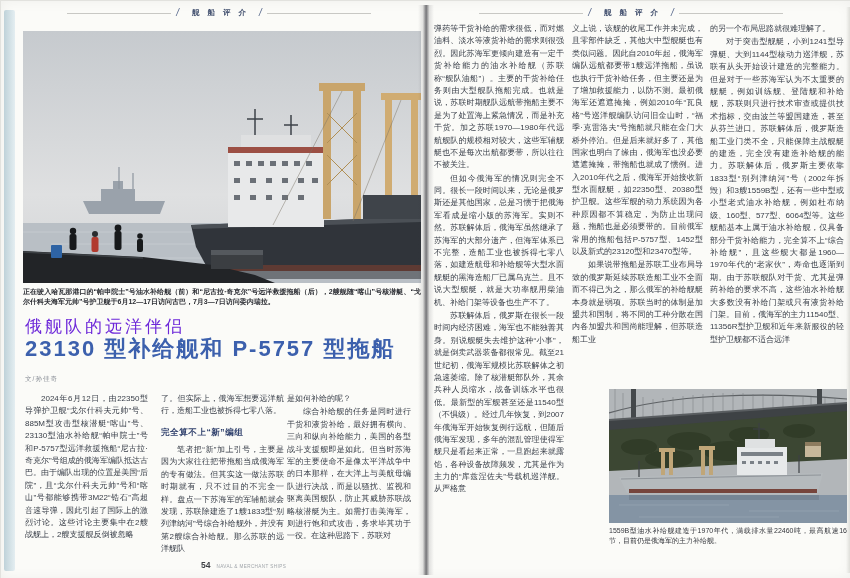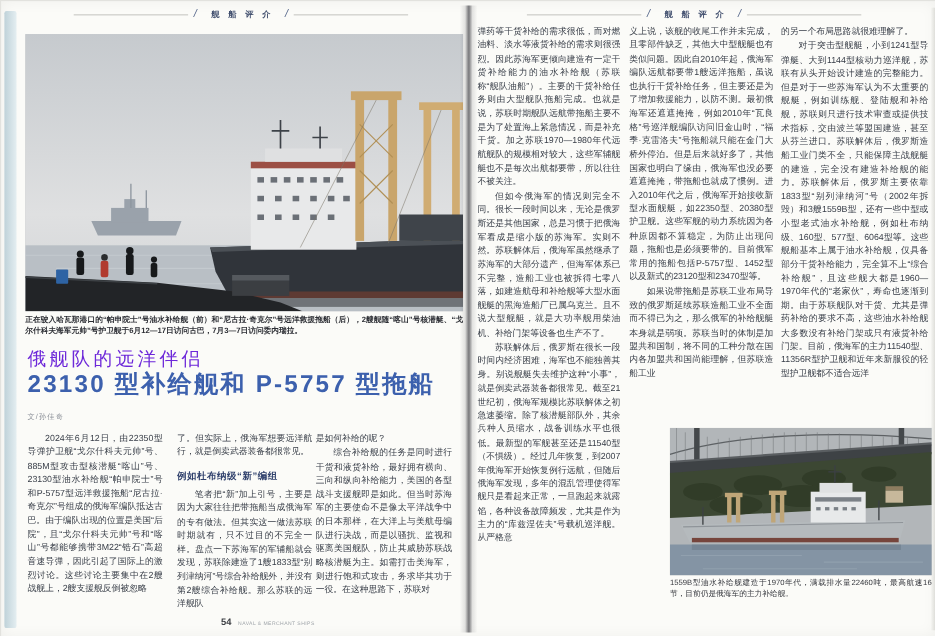--- a/index.html
+++ b/index.html
@@ -160,22 +160,22 @@
     <p class="caption" style="left:22px;top:286px;width:398px;">正在驶入哈瓦那港口的“帕申院士”号油水补给舰（前）和“尼古拉·奇克尔”号远洋救援拖船（后），2艘舰随“喀山”号核潜艇、“戈尔什科夫海军元帅”号护卫舰于6月12—17日访问古巴，7月3—7日访问委内瑞拉。</p>
 
     <h2 class="kicker" style="left:24px;top:314px;color:#6d28d9;">俄舰队的远洋伴侣</h2>
     <h1 class="title" style="left:24px;top:333px;color:#3c60ad;">23130 型补给舰和 P-5757 型拖船</h1>
     <p class="byline" style="left:24px;top:374px;">文/孙佳奇</p>
 
     <div class="textcol" style="left:24px;top:392px;width:123px;height:168px;">
       <p class="indent">2024年6月12日，由22350型导弹护卫舰“戈尔什科夫元帅”号、885M型攻击型核潜艇“喀山”号、23130型油水补给舰“帕申院士”号和P-5757型远洋救援拖船“尼古拉·奇克尔”号组成的俄海军编队抵达古巴。由于编队出现的位置是美国“后院”，且“戈尔什科夫元帅”号和“喀山”号都能够携带3M22“锆石”高超音速导弹，因此引起了国际上的激烈讨论。这些讨论主要集中在2艘战舰上，2艘支援舰反倒被忽略</p>
     </div>
     <div class="textcol" style="left:160px;top:392px;width:123px;height:168px;">
-      <p>了。但实际上，俄海军想要远洋航行，就是倒卖武器装备都很常见。</p>
-      <h3 class="subhead" style="color:#2e3f6b;">例如杜布纳级“新”编组</h3>
+      <p>了。但实际上，俄海军想要远洋航行，造船工业也被拆得七零八落。</p>
+      <h3 class="subhead" style="color:#2e3f6b;">完全算不上“新”编组</h3>
       <p class="indent">笔者把“新”加上引号，主要是因为大家往往把带拖船当成俄海军的专有做法。但其实这一做法苏联时期就有，只不过目的不完全一样。盘点一下苏海军的军辅船就会发现，苏联除建造了1艘1833型“别列津纳河”号综合补给舰外，并没有第2艘综合补给舰。那么苏联的远洋舰队</p>
     </div>
     <div class="textcol" style="left:286px;top:392px;width:124px;height:168px;">
       <p>是如何补给的呢？</p>
       <p class="indent">综合补给舰的任务是同时进行干货和液货补给，最好拥有横向、三向和纵向补给能力，美国的各型战斗支援舰即是如此。但当时苏海军的主要使命不是像太平洋战争中的日本那样，在大洋上与美航母编队进行决战，而是以骚扰、监视和驱离美国舰队，防止其威胁苏联战略核潜艇为主。如需打击美海军，则进行饱和式攻击，务求毕其功于一役。在这种思路下，苏联对</p>
     </div>
 
     <div class="pagenum" style="left:200px;top:559px;">
       <span class="num">54</span>
       <span class="note">NAVAL &amp; MERCHANT SHIPS</span>

